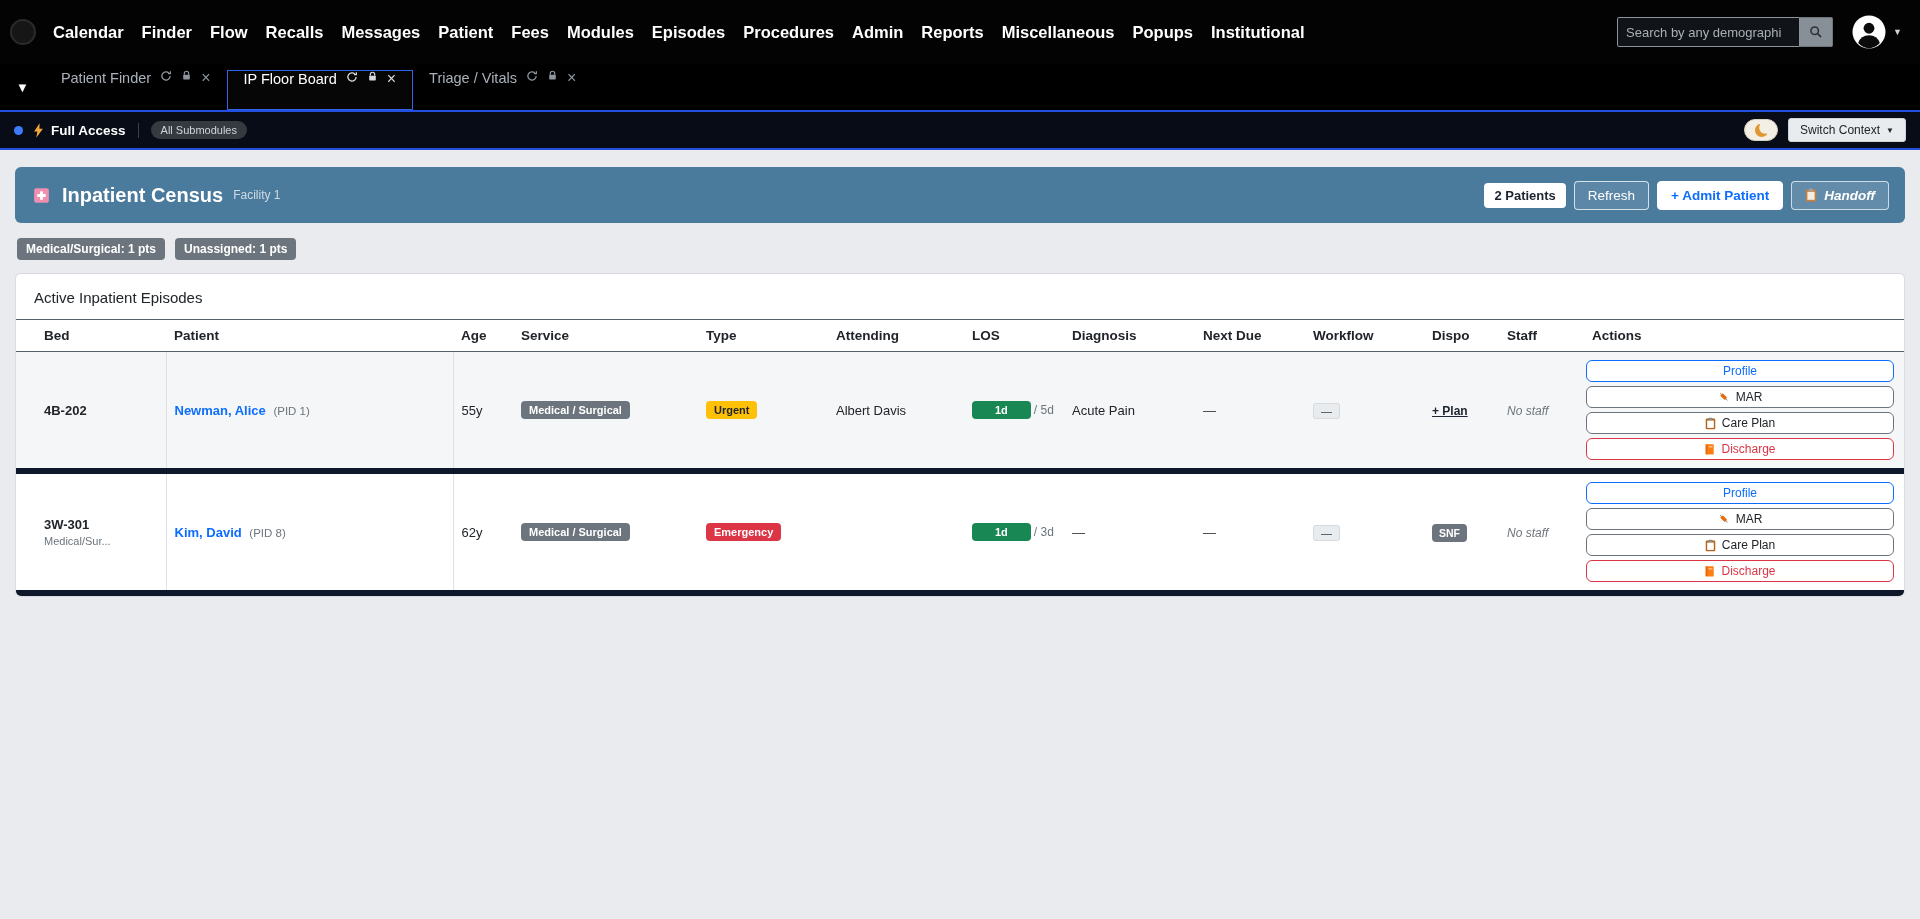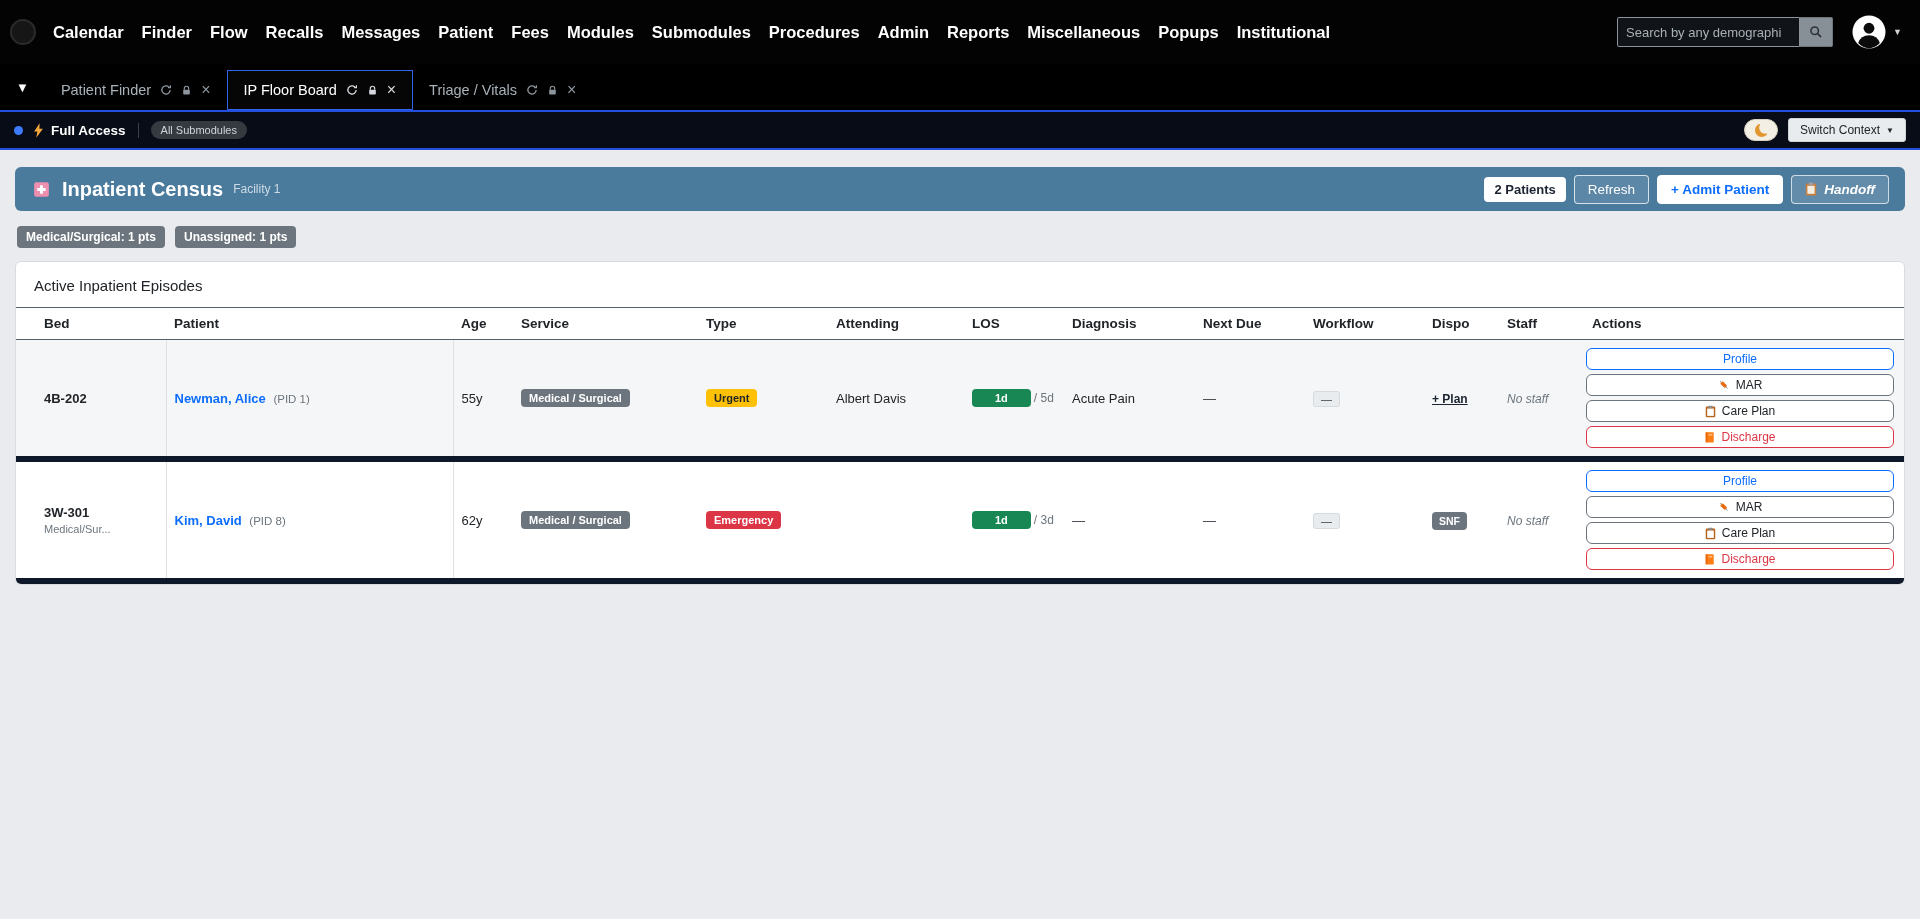--- a/index.html
+++ b/index.html
@@ -16,41 +16,41 @@
   .search-group{display:flex;align-items:center;margin-right:12px;}
   .search-input{width:183px;height:30px;background:#101418;border:1px solid #8b939b;color:#cfd4d9;font-size:13px;padding:0 8px;border-radius:2px 0 0 2px;outline:none;font-family:inherit;}
   .search-input::placeholder{color:#a8b0b7;}
   .search-btn{height:30px;width:33px;background:#878f97;border:1px solid #6d757d;border-left:none;border-radius:0 2px 2px 0;display:flex;align-items:center;justify-content:center;cursor:pointer;}
   .avatar{width:36px;height:36px;margin:0 6px;display:flex;cursor:pointer;}
   .nav-caret{color:#cfd4d9;font-size:9px;cursor:pointer;}
 
   
   .tabbar{height:46px;background:#000;display:flex;align-items:flex-end;padding-left:10px;}
   .tab-caret{color:#fff;font-size:13px;align-self:center;margin:0 16px 0 6px;cursor:pointer;}
-  .tab{height:40px;display:inline-flex;align-items:center;gap:9px;padding:0 16px;color:#a9b1b9;font-size:14.5px;cursor:pointer;}
+  .tab{height:40px;display:inline-flex;gap:9px;padding:0 16px;color:#a9b1b9;font-size:14.5px;cursor:pointer;}
   .tab-ico{display:inline-flex;color:#8d959d;cursor:pointer;}
   .tab-close{color:#8d959d;font-size:16px;line-height:1;cursor:pointer;}
   .tab.active{border:1px solid #2f63e8;background:#060606;color:#fff;}
   .tab.active .tab-ico,.tab.active .tab-close{color:#d6dadf;}
 
   
   .contextbar{height:40px;background:#080c16;border-top:2px solid #2450e0;border-bottom:2px solid #2450e0;display:flex;align-items:center;padding:0 14px;}
   .status-dot{width:9px;height:9px;border-radius:50%;background:#3d7bfd;margin-right:10px;flex:none;}
   .bolt{margin-right:7px;display:flex;}
   .access-label{color:#fff;font-weight:700;font-size:13.5px;margin-right:12px;}
   .ctx-divider{width:1px;height:15px;background:#3a4048;margin-right:12px;}
   .submodules-badge{background:#343a40;color:#ced4da;font-size:11px;padding:3px 10px;border-radius:9px;}
   .ctx-spacer{flex:1;}
   .moon-btn{width:34px;height:22px;background:#f4efe4;border:1px solid #d8d2c2;border-radius:11px;display:flex;align-items:center;justify-content:center;cursor:pointer;margin-right:10px;}
   .switch-btn{background:#e9ecef;border:1px solid #ced4da;border-radius:3px;color:#212529;font-size:12px;padding:4px 11px;display:flex;align-items:center;gap:6px;cursor:pointer;font-family:inherit;}
   .switch-caret{font-size:8px;}
 
   
   .main{padding:17px 15px 0;}
-  .census-header{background:#4a7a9c;border-radius:6px;height:44px;display:flex;align-items:center;padding:0 16px;color:#fff;}
+  .census-header{background:#4a7a9c;border-radius:6px;height:56px;display:flex;align-items:center;padding:0 16px;color:#fff;}
   .census-icon{margin-right:10px;display:flex;}
   .census-title{font-size:20px;font-weight:700;}
   .census-subtitle{font-size:12px;color:rgba(255,255,255,.72);margin-left:10px;}
   .census-right{margin-left:auto;display:flex;align-items:center;gap:8px;}
   .count-badge{background:#fff;color:#1b2430;font-weight:700;font-size:13px;border-radius:4px;padding:5px 10px;}
   .btn-refresh{background:rgba(255,255,255,.10);border:1px solid rgba(255,255,255,.75);color:#fff;font-size:13.5px;border-radius:4px;padding:6px 13px;cursor:pointer;font-family:inherit;}
   .btn-admit{background:#fff;border:1px solid #fff;color:#0d6efd;font-weight:700;font-size:13.5px;border-radius:4px;padding:6px 13px;cursor:pointer;font-family:inherit;}
   .btn-handoff{background:rgba(255,255,255,.14);border:1px solid rgba(255,255,255,.7);color:#fff;font-size:13.5px;font-weight:600;border-radius:4px;padding:6px 13px;display:flex;gap:7px;align-items:center;cursor:pointer;font-family:inherit;font-style:italic;}
 
   .summary-row{display:flex;gap:10px;margin:15px 2px 13px;}
@@ -94,21 +94,21 @@
   <div class="logo"></div>
   <nav class="menu">
     <a class="menu-item">Calendar</a>
     <a class="menu-item">Finder</a>
     <a class="menu-item">Flow</a>
     <a class="menu-item">Recalls</a>
     <a class="menu-item">Messages</a>
     <a class="menu-item">Patient</a>
     <a class="menu-item">Fees</a>
     <a class="menu-item">Modules</a>
-    <a class="menu-item">Submodules</a>
+    <a class="menu-item">Episodes</a>
     <a class="menu-item">Procedures</a>
     <a class="menu-item">Admin</a>
     <a class="menu-item">Reports</a>
     <a class="menu-item">Miscellaneous</a>
     <a class="menu-item">Popups</a>
     <a class="menu-item">Institutional</a>
   </nav>
   <div class="spacer"></div>
   <div class="search-group">
     <input class="search-input" type="text" placeholder="Search by any demographi" style="">

